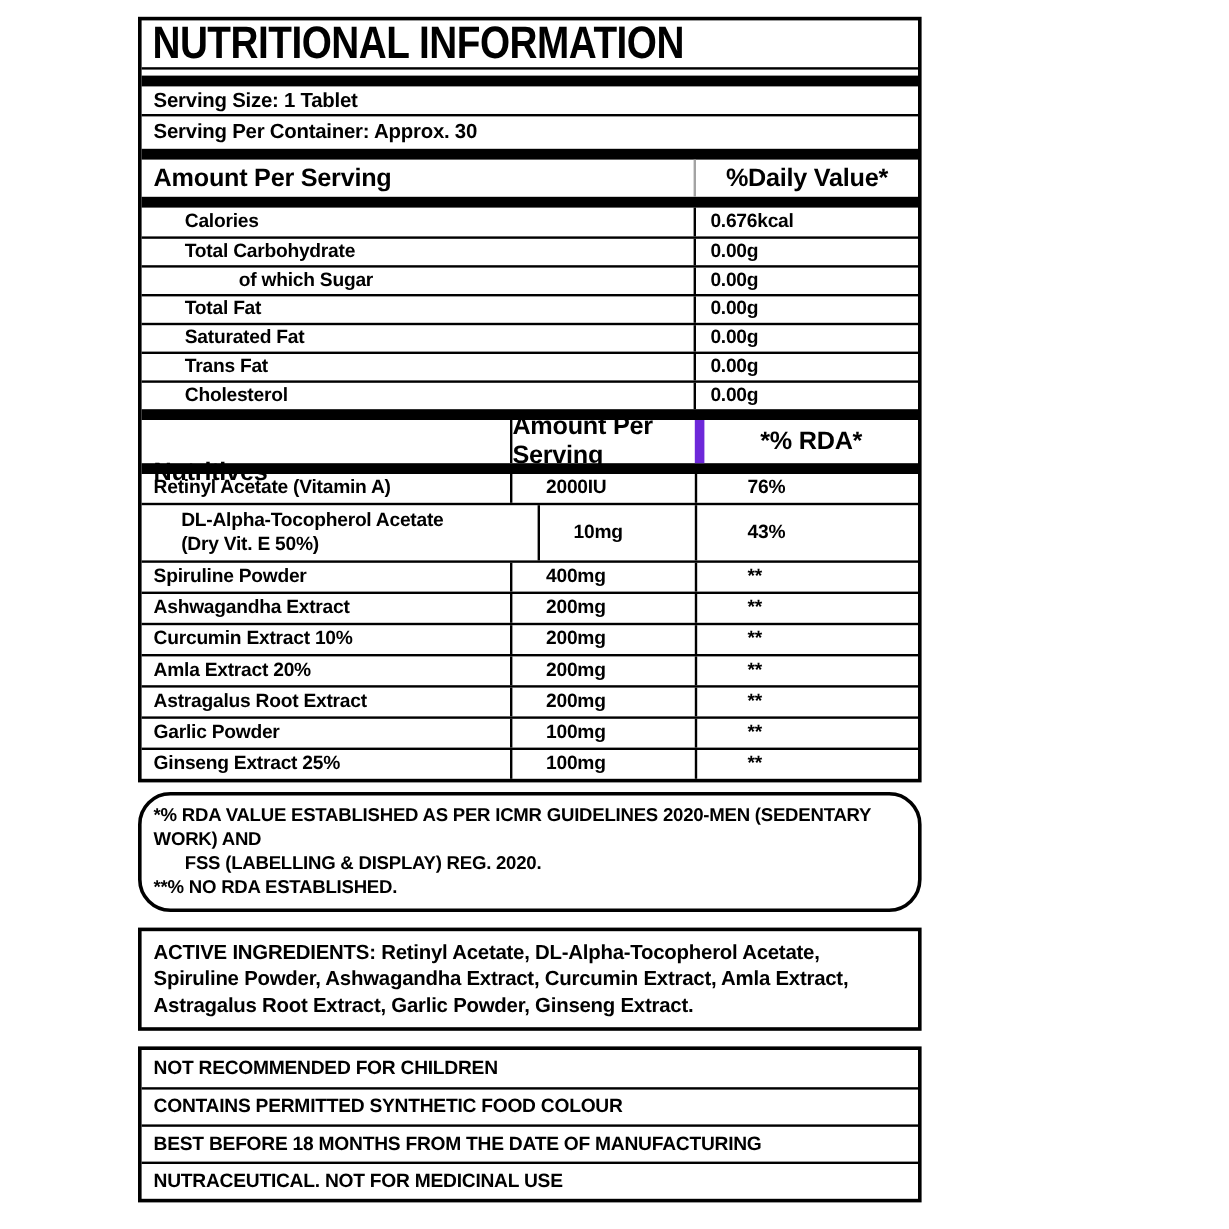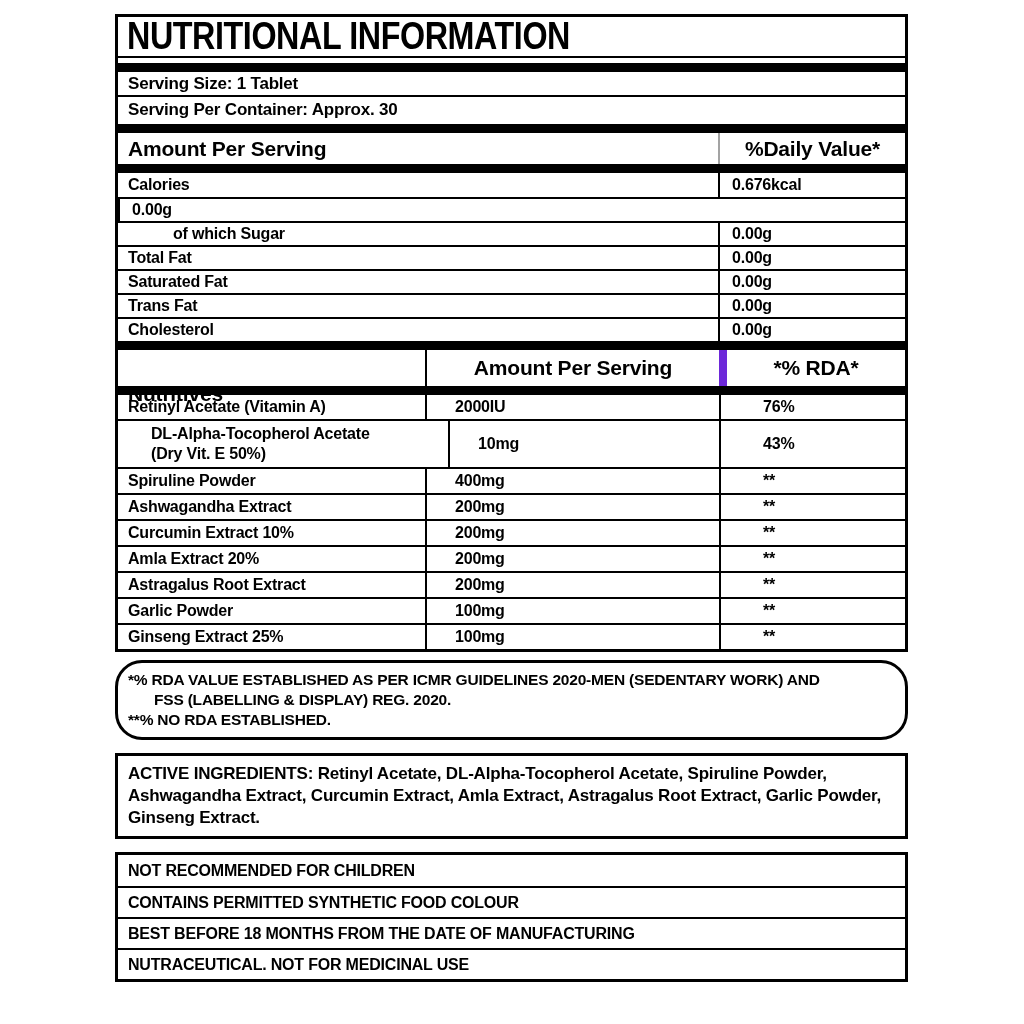--- a/index.html
+++ b/index.html
@@ -1,37 +1,37 @@
 <!DOCTYPE html>
 <html><head>
 <meta charset="utf-8">
 <style>
   * { margin:0; padding:0; box-sizing:border-box; }
   html,body { width:1024px; height:1024px; background:#ffffff; }
   body { font-family:"Liberation Sans", sans-serif; color:#000; font-weight:bold; letter-spacing:-0.2px; }
-  .sheet { position:absolute; left:115px; top:14px; width:793px; }
+  .sheet { position:absolute; left:115px; top:14px; width:653px; }
   .box { border:3px solid #000; background:#fff; }
 
   
   .title-row { height:41px; border-bottom:2px solid #000; display:flex; align-items:center; padding-left:9px; overflow:hidden; }
   .title-row span { font-size:38px; font-weight:bold; letter-spacing:-0.5px; transform:scaleX(0.85); transform-origin:left center; white-space:nowrap; }
   .bar { height:9px; background:#000; }
   .bar.gap-top { margin-top:5px; }
   .bar.gap-sm { margin-top:2px; }
 
   .serving-row { height:25px; display:flex; align-items:center; padding-left:10px; font-size:17px; }
   .serving-row.b { border-bottom:2px solid #000; }
 
   .hdr2 { display:flex; height:31px; font-size:21px; }
   .hdr2 .h-left { flex:1; display:flex; align-items:center; padding-left:10px; }
   .hdr2 .h-right { width:187px; border-left:2px solid #a3a3a3; display:flex; align-items:center; justify-content:center; }
 
   .daily .row2 { display:flex; min-height:24px; font-size:16px; }
   .daily .row2 + .row2 { border-top:2px solid #000; }
-  .row2 .c-label { flex:1; display:flex; align-items:center; padding:2px 4px 2px 10px; }
+  .row2 .c-label { flex:1; display:flex; align-items:center; padding:2px 4px 2px 10px;margin-left:26px; }
   .row2 .c-label.indent { padding-left:55px; }
   .row2 .c-val { width:187px; border-left:2px solid #000; display:flex; align-items:center; padding:2px 4px 2px 12px; }
 
   .hdr3 { display:flex; height:36px; font-size:21px; }
   .hdr3 .h-name { width:307px; display:flex; align-items:center; padding-left:10px;margin-top:44px; }
   .hdr3 .h-amt { flex:1; border-left:2px solid #000; display:flex; align-items:center; justify-content:center; }
   .hdr3 .h-rda { width:186px; border-left:8px solid #6d28d9; display:flex; align-items:center; justify-content:center; }
 
   .nutri .row3 { display:flex; min-height:24px; font-size:16px; }
   .nutri .row3 + .row3 { border-top:2px solid #000; }
@@ -76,20 +76,21 @@
       <div class="h-right">%Daily Value*</div>
     </div>
     <div class="bar"></div>
 
     <div class="daily">
       <div class="row2">
         <div class="c-label">Calories</div>
         <div class="c-val">0.676kcal</div>
       </div>
       <div class="row2">
+        <div class="c-label">Total Carbohydrate</div>
         <div class="c-val">0.00g</div>
       </div>
       <div class="row2">
         <div class="c-label indent">of which Sugar</div>
         <div class="c-val">0.00g</div>
       </div>
       <div class="row2">
         <div class="c-label">Total Fat</div>
         <div class="c-val">0.00g</div>
       </div>

